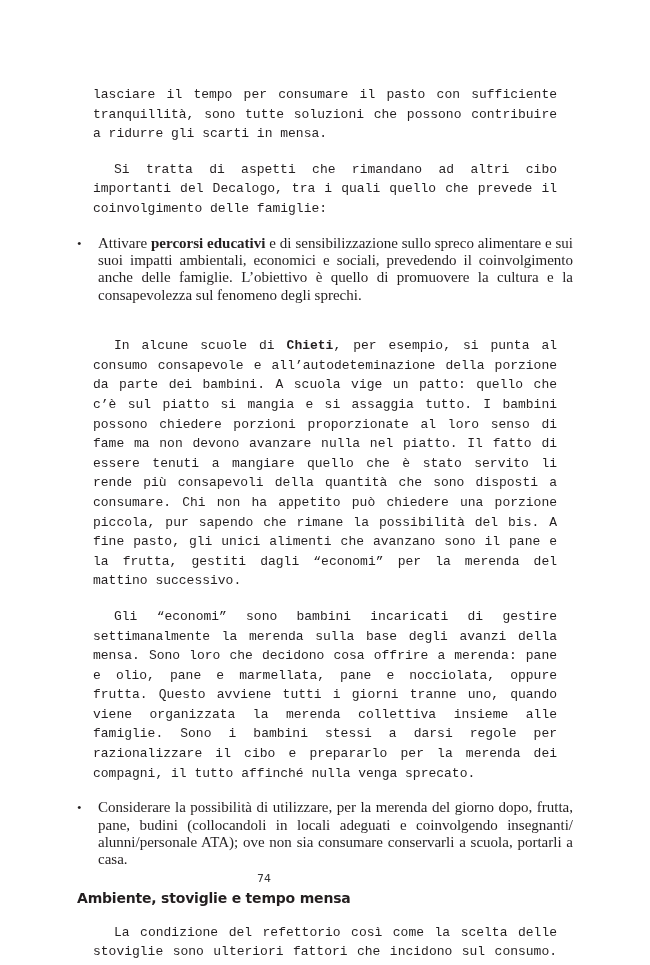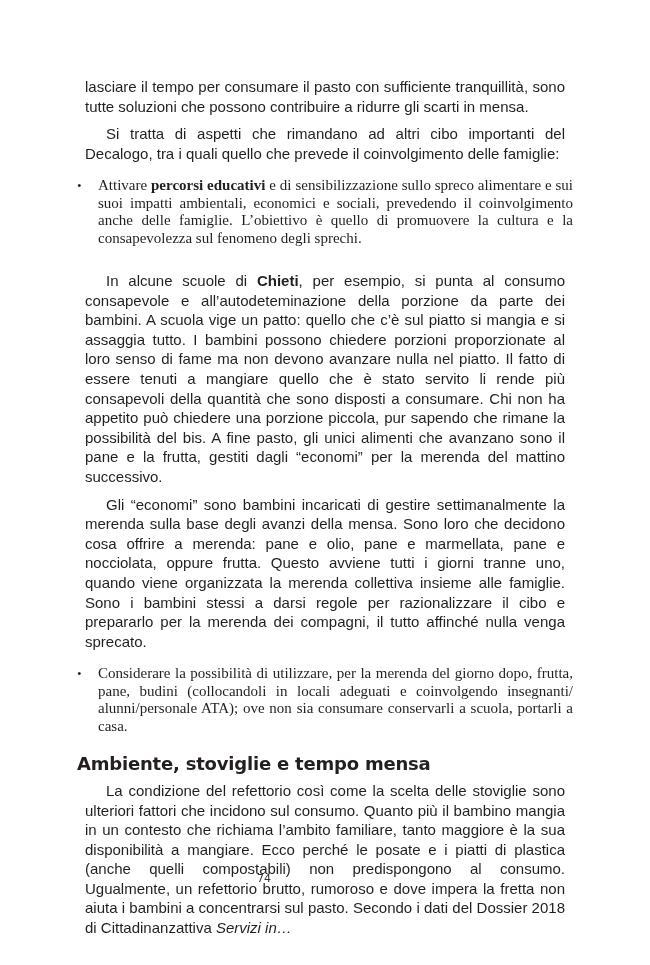--- a/index.html
+++ b/index.html
@@ -1,24 +1,24 @@
 <!DOCTYPE html>
 <html><head>
 <meta charset="utf-8">
 <style>
   html, body { margin: 0; padding: 0; background: #ffffff; }
   body { width: 650px; height: 965px; position: relative; overflow: hidden; color: #231f20; }
   .page { position: absolute; left: 77px; top: 69px; width: 496px; }
-  .p { font-family: Liberation Sans, sans-serif; font-size: 15px; line-height: 19.6px; text-align: justify; margin: 8px; hyphens: manual; }
+  .p { font-family: Liberation Mono, monospace; font-size: 13px; line-height: 19.6px; text-align: justify; margin: 16px; hyphens: manual; }
   .p.indent { text-indent: 21px; }
   .bullet-block { position: relative; margin: 14px 0 0 0; padding-left: 21px; }
   .bullet-block .dot { position: absolute; left: 0; top: 0; font-family: "Liberation Serif", serif; font-size: 13px; line-height: 17.4px; }
   .bullet-block .btext { font-family: "Liberation Serif", serif; font-size: 15px; line-height: 17.4px; text-align: justify; margin: 0; }
   .gap-after-bullet { height: 16px; }
-  .heading { font-family: "DejaVu Sans", sans-serif; font-size: 18px; font-weight: bold; color: #231f20; margin: 20px 0 6px 0; line-height: 18px; letter-spacing: -0.2px; }
+  .heading { font-family: "DejaVu Sans", sans-serif; font-size: 14px; font-weight: bold; color: #231f20; margin: 20px 0 6px 0; line-height: 18px; letter-spacing: -0.2px; }
   .pagenum { position: absolute; left: 0; width: 528px; top: 872px; text-align: center; font-family: "DejaVu Sans", sans-serif; font-size: 11px; color: #333; }
   b { font-weight: bold; }
   i { font-style: italic; }
 </style>
 </head>
 <body>
 
 <div class="page">
   <p class="p">lasciare il tempo per consumare il pasto con sufficiente tranquillità, sono tutte soluzioni che possono contribuire a ridurre gli scarti in mensa.</p>
   <p class="p indent">Si tratta di aspetti che rimandano ad altri cibo importanti del Decalogo, tra i quali quello che prevede il coinvolgimento delle famiglie:</p>

